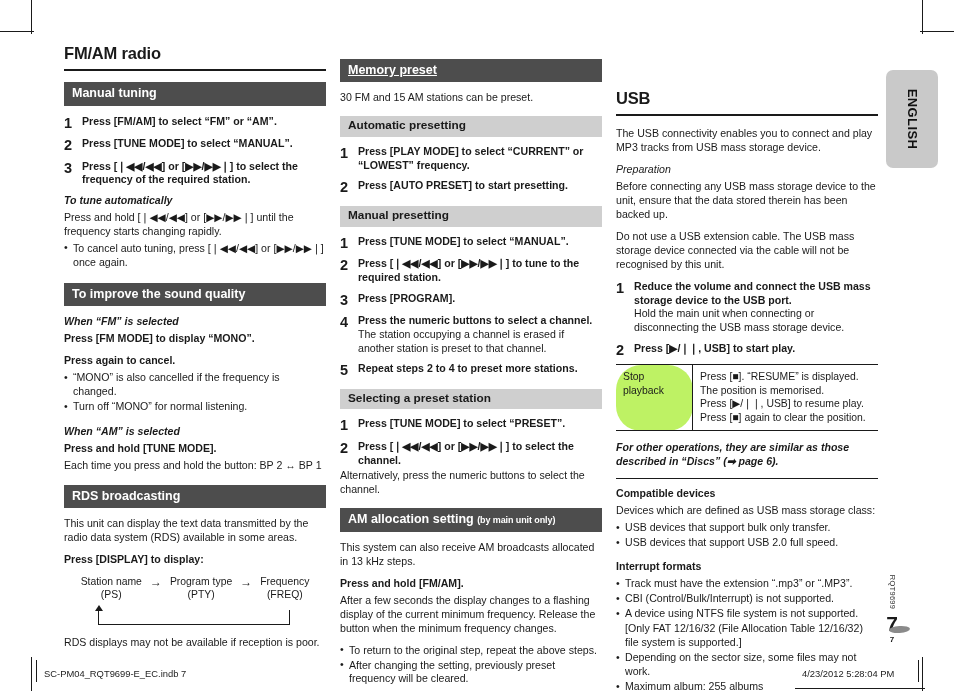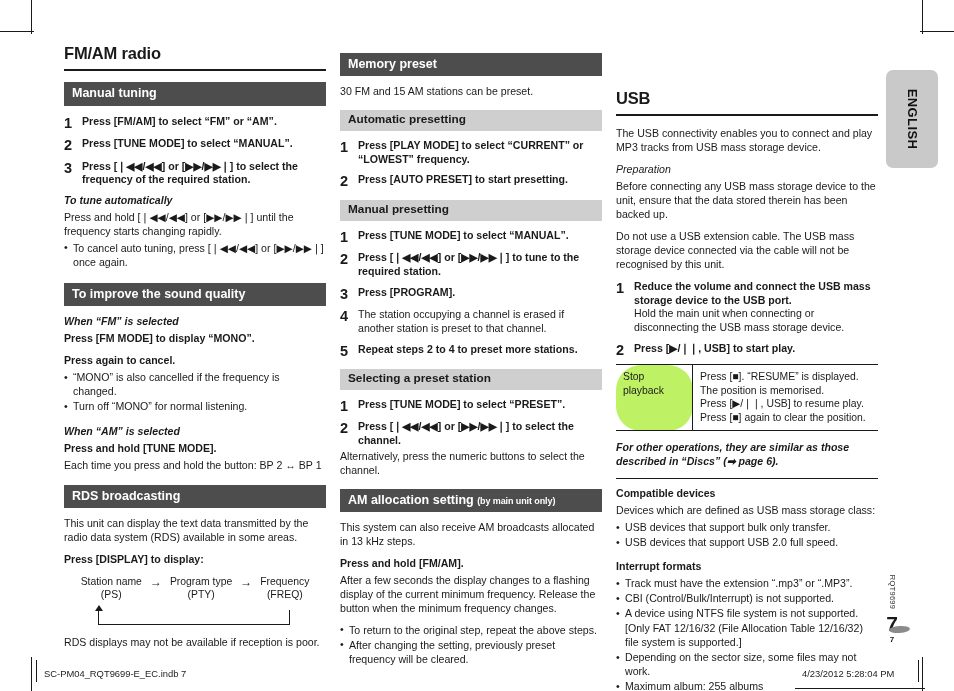--- a/index.html
+++ b/index.html
@@ -355,21 +355,21 @@
         </div>
       </div>
       <div class="rds-loop"></div>
     </div>
 
     <div class="para">RDS displays may not be available if reception is poor.</div>
   </div>
 
   <div class="col col-2">
 
-    <div class="bar-dark" style="margin-top:9px;">Memory preset</div>
+    <div class="bar-dark" style="margin-top:15px;text-decoration:underline;">Memory preset</div>
     <div class="para">30 FM and 15 AM stations can be preset.</div>
 
     <div class="bar-light">Automatic presetting</div>
     <div class="step">
       <div class="step-num">1</div>
       <div class="step-body"><span class="main">Press [PLAY MODE] to select “CURRENT” or “LOWEST” frequency.</span></div>
     </div>
     <div class="step">
       <div class="step-num">2</div>
       <div class="step-body"><span class="main">Press [AUTO PRESET] to start presetting.</span></div>
@@ -384,20 +384,21 @@
       <div class="step-num">2</div>
       <div class="step-body"><span class="main">Press [❘◀◀/◀◀] or [▶▶/▶▶❘] to tune to the required station.</span></div>
     </div>
     <div class="step">
       <div class="step-num">3</div>
       <div class="step-body"><span class="main">Press [PROGRAM].</span></div>
     </div>
     <div class="step">
       <div class="step-num">4</div>
       <div class="step-body">
+        <span class="main">Press the numeric buttons to select a channel.</span>
         <span class="note">The station occupying a channel is erased if another station is preset to that channel.</span>
       </div>
     </div>
     <div class="step">
       <div class="step-num">5</div>
       <div class="step-body"><span class="main">Repeat steps 2 to 4 to preset more stations.</span></div>
     </div>
 
     <div class="bar-light">Selecting a preset station</div>
     <div class="step">

